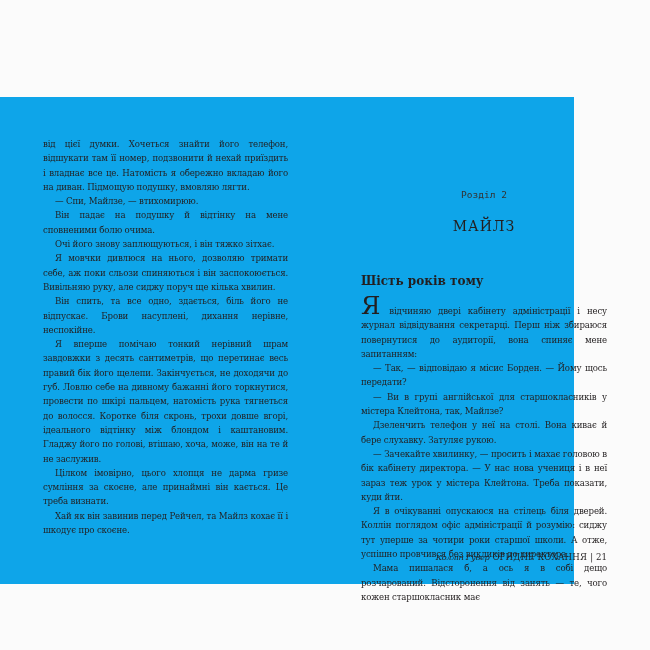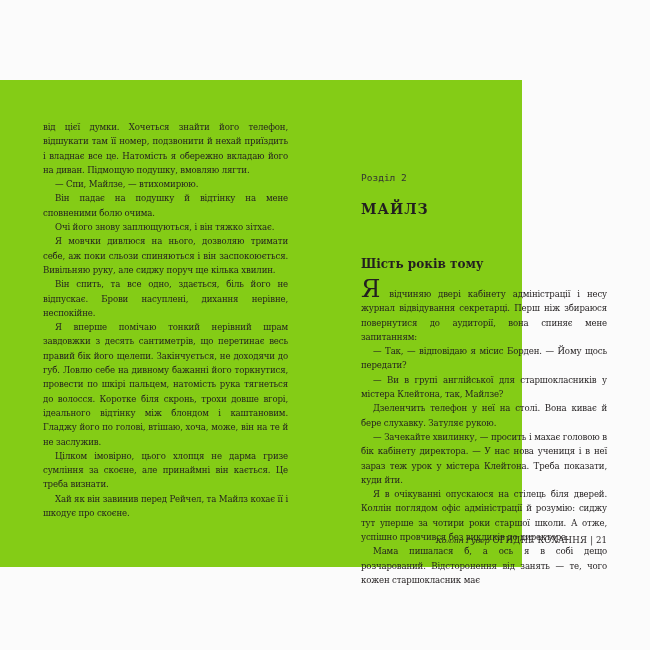--- a/index.html
+++ b/index.html
@@ -3,40 +3,40 @@
 <meta charset="utf-8">
 <style>
   html, body { margin:0; padding:0; }
   body {
     width:650px; height:650px; overflow:hidden; position:relative;
     background:#fbfbfb;
     font-family:"DejaVu Serif", serif;
     color:#231f20;
   }
   .spread {
-    position:absolute; left:0; top:80px; width:522px; height:487px;
-    background:#84cc16;
+    position:absolute; left:0; top:97px; width:574px; height:487px;
+    background:#0ea5e9;
   }
   .page { position:absolute; top:0; height:487px; }
   .page.left { left:43px; width:245px; }
   .page.right { left:361px; width:246px; }
   .text {
     font-size:8.6px; line-height:14.3px; text-align:justify;
     letter-spacing:-0.15px;
   }
   .text p { margin:0; text-indent:12px; }
   .text p.noindent { text-indent:0; }
   .left .text { position:absolute; top:40px; left:0; width:245px; }
   .chapter-label {
-    position:absolute; top:92px; left:0; width:246px; text-align:left;
+    position:absolute; top:92px; left:0; width:246px; text-align:center;
     font-family:"DejaVu Sans Mono", monospace; font-size:9.5px; color:#333;
   }
   .chapter-title {
-    position:absolute; top:121px; left:0; width:246px; text-align:left;
-    font-family:"DejaVu Serif", serif; font-weight:bold; font-size:14px; letter-spacing:1px;
+    position:absolute; top:121px; left:0; width:246px; text-align:center;
+    font-family:"DejaVu Serif", serif; font-weight:normal; font-size:14px; letter-spacing:1px;
   }
   .section-heading {
     position:absolute; top:177px; left:0;
     font-family:"DejaVu Serif", serif; font-weight:bold; font-size:12px;
   }
   .right .text { position:absolute; top:202px; left:0; width:246px; }
   .dropcap {
     font-size:24px; line-height:14px; font-family:"DejaVu Serif", serif; margin-right:2px;
   }
   .footer {

